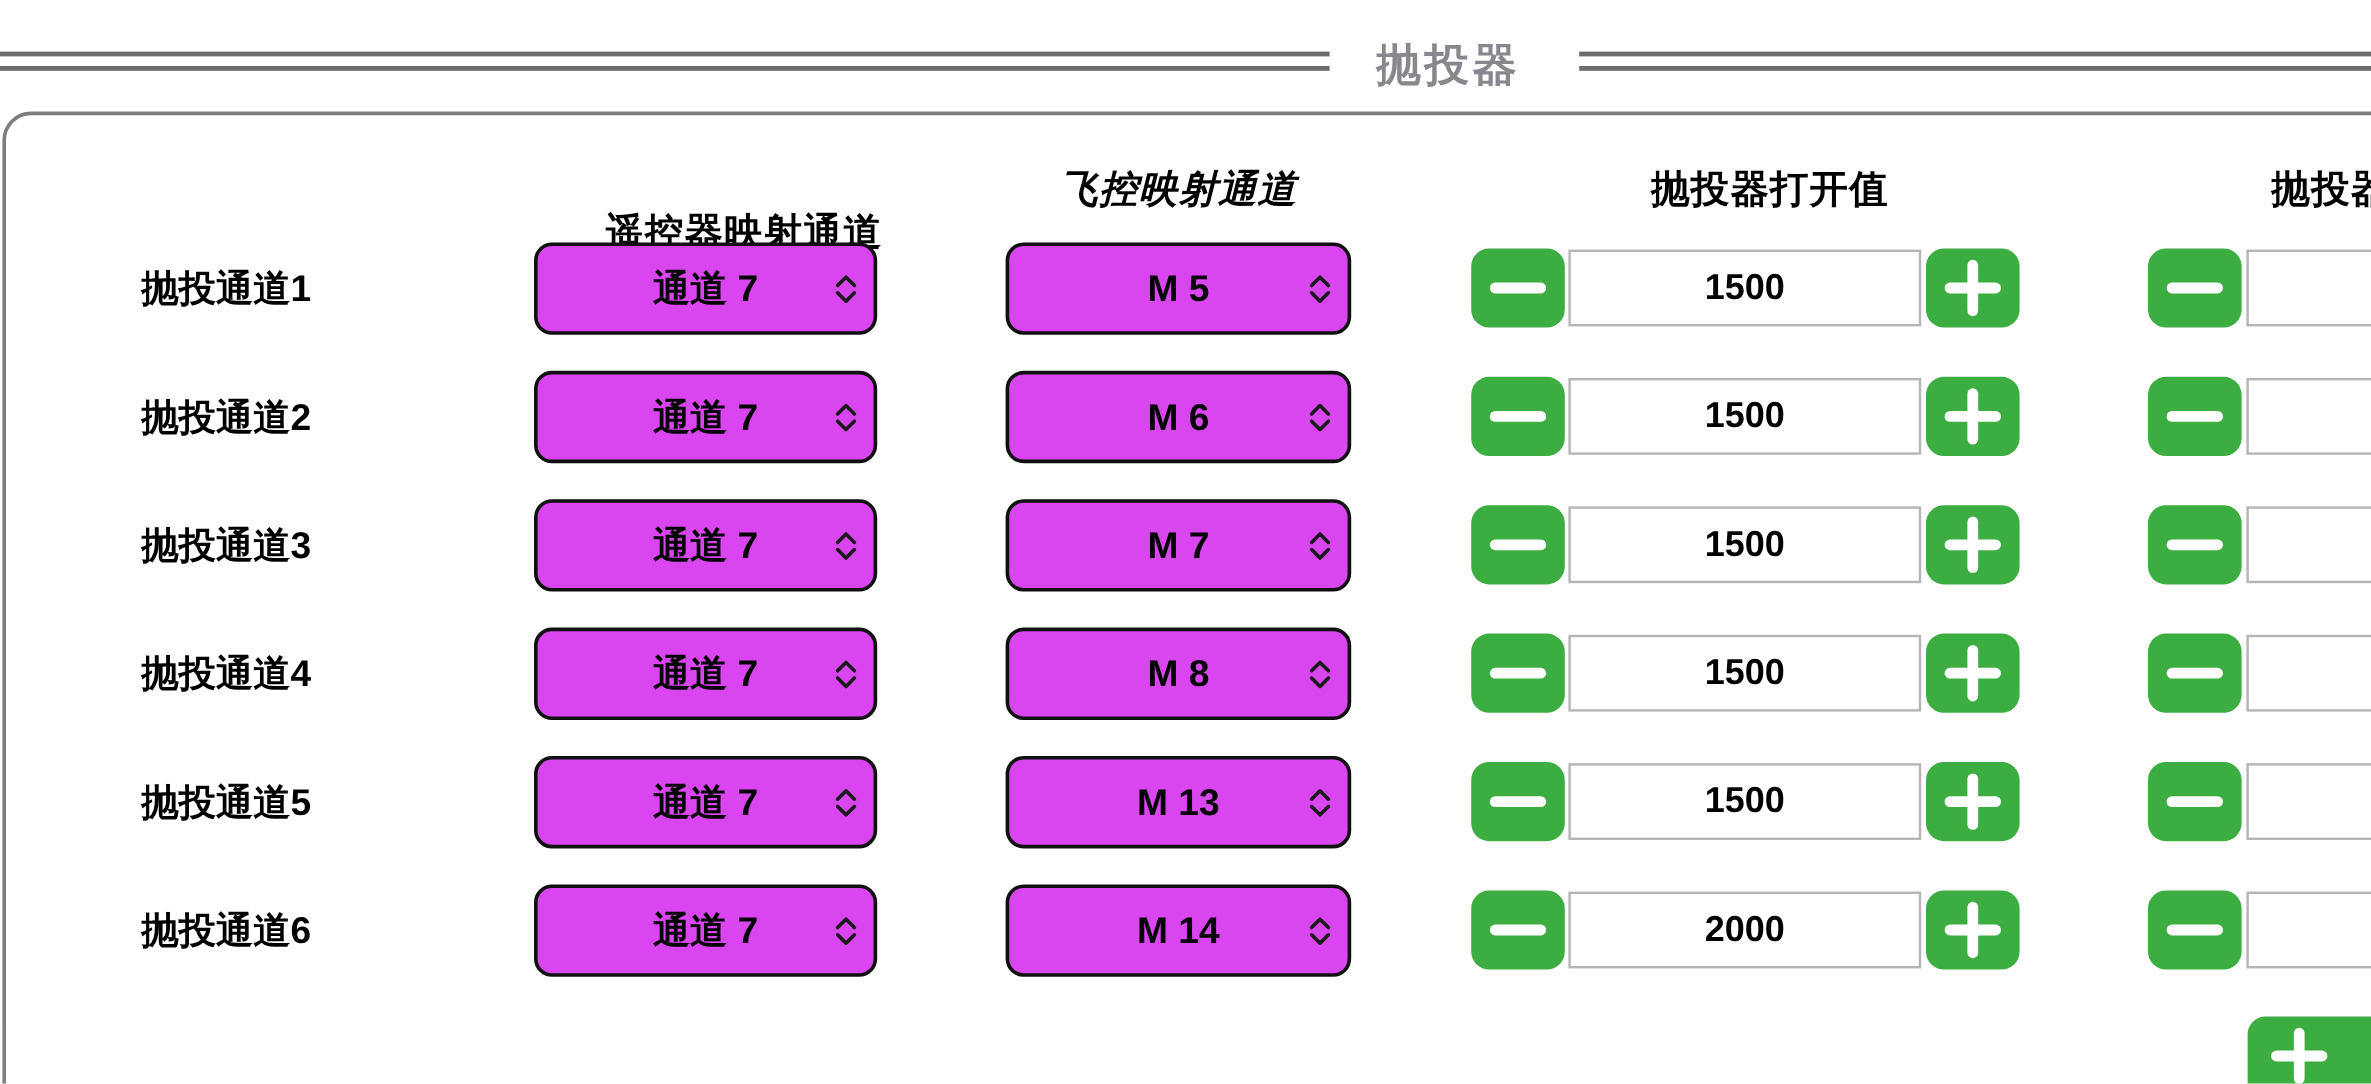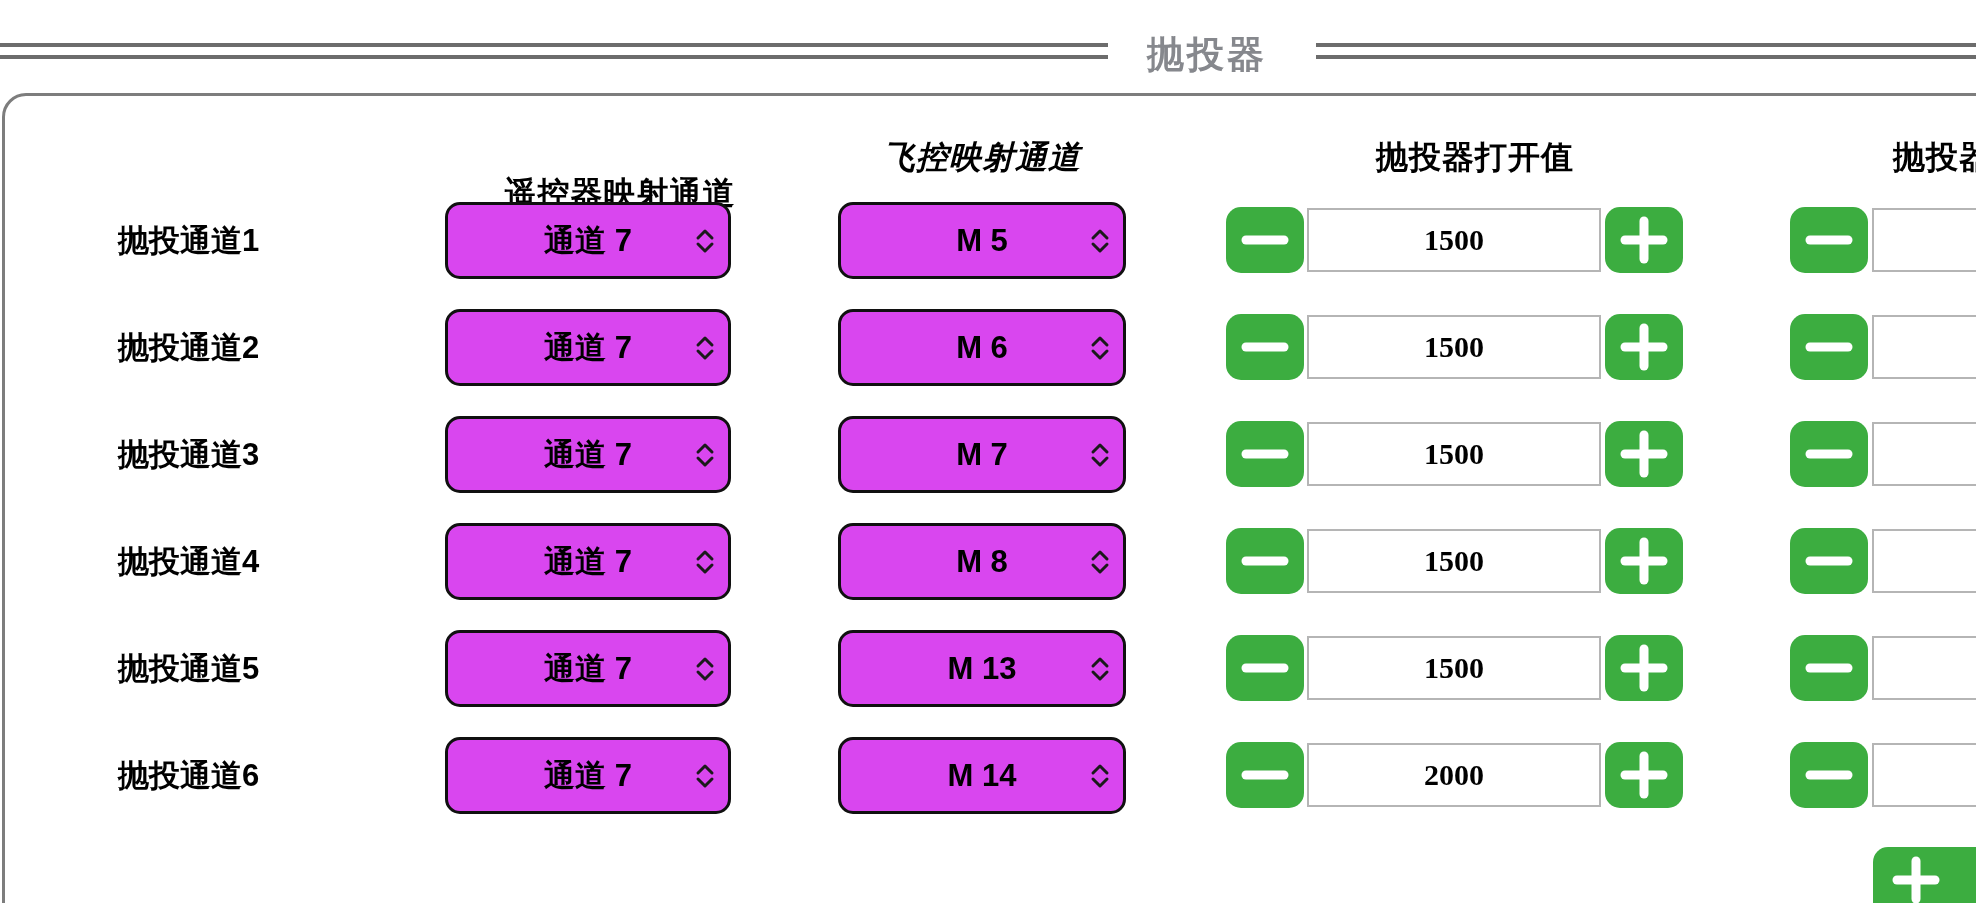--- a/index.html
+++ b/index.html
@@ -38,21 +38,21 @@
     font-size:31px;font-weight:600;cursor:pointer;}
   .sel-rc{left:445px;width:286px;}
   .sel-fc{left:838px;width:288px;}
   .stepper{position:absolute;right:12px;top:50%;transform:translateY(-50%);}
   .gbtn{position:absolute;top:5px;width:78px;height:66px;border:none;border-radius:15px;
     background:var(--green);cursor:pointer;padding:0;display:block;}
   .b-open-minus{left:1226px;} .b-open-plus{left:1605px;} .b-close-minus{left:1790px;}
   .field{position:absolute;top:6px;width:294px;height:64px;border:2px solid var(--field-border);
     background:#fff;display:flex;align-items:center;justify-content:center;
     font-size:30px;font-weight:600;}
-  .f-open{left:1307px;font-family:Liberation Serif, serif;} .f-close{left:1872px;}
+  .f-open{left:1307px;} .f-close{left:1872px;}
 
   
   .corner-add{position:absolute;left:1873px;top:847px;width:130px;height:70px;
     border:none;border-radius:15px;background:var(--green);cursor:pointer;padding:0;}
   .corner-add svg{position:absolute;left:4px;top:0;}
 </style>
 </head>
 <body>
 
 <div class="stage">

